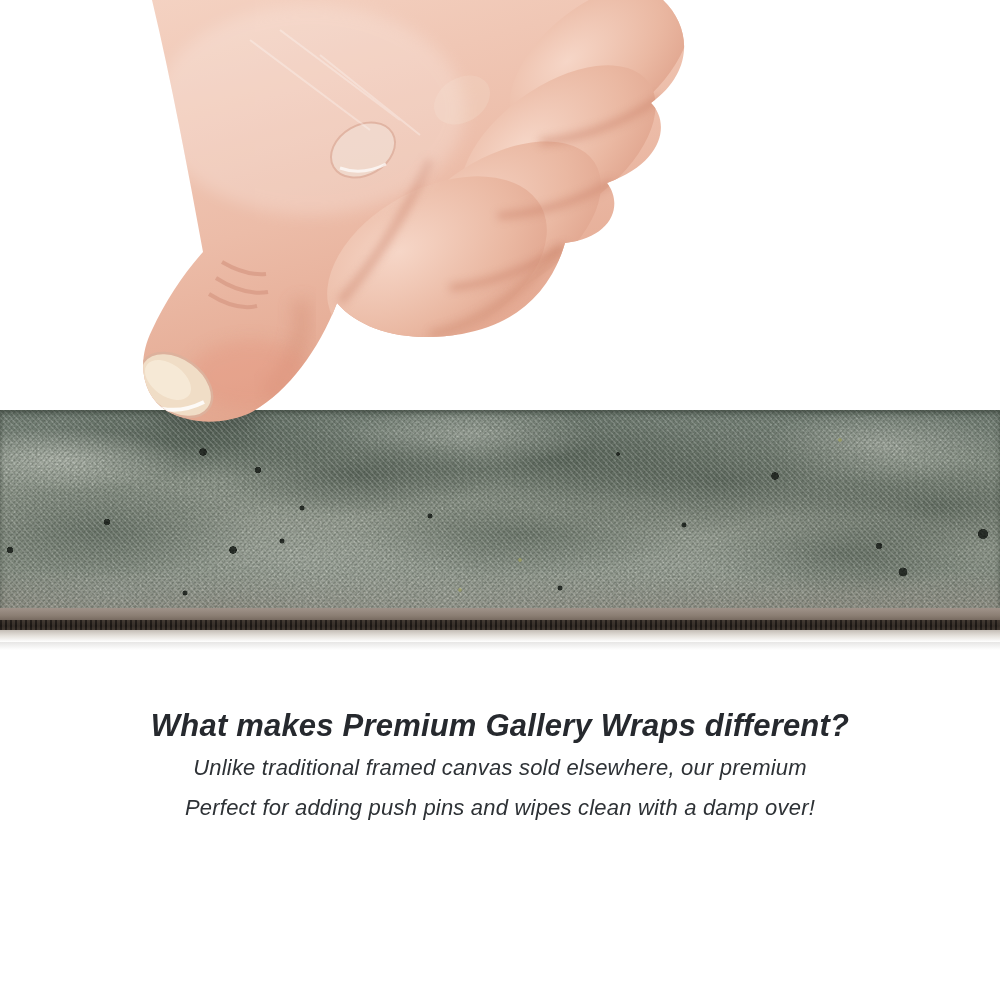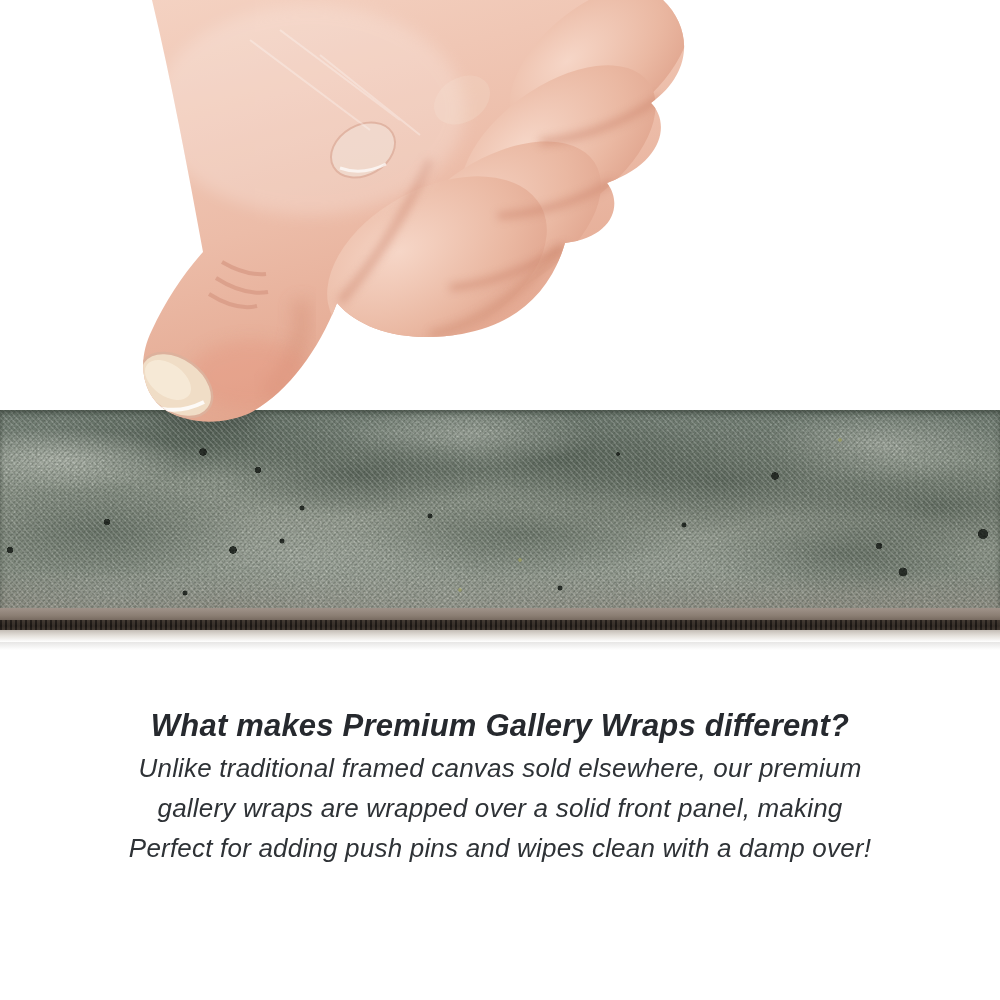--- a/index.html
+++ b/index.html
@@ -87,21 +87,21 @@
 
   
   .copy{
     position:absolute;left:0;top:704px;width:1000px;z-index:4;
     text-align:center;color:#2e3236;font-style:italic;
   }
   .heading{
     font-size:31px;font-weight:700;line-height:44px;color:#26292e;
     letter-spacing:.2px;
   }
-  .line{font-size:26px;font-weight:500;line-height:40px;letter-spacing:.2px;}
+  .line{font-size:22px;font-weight:500;line-height:40px;letter-spacing:.2px;}
 </style>
 </head>
 <body>
 
 <div class="stage">
 
   <svg class="hand" viewBox="0 0 1000 430" xmlns="http://www.w3.org/2000/svg">
     <defs>
       <linearGradient id="skinGrad" x1="0" y1="0" x2="0.35" y2="1">
         <stop offset="0" stop-color="#f4d2c2"></stop>
@@ -211,17 +211,16 @@
     </div>
     <div class="fold"></div>
     <div class="edge-dark"></div>
     <div class="edge-light"></div>
     <div class="strip-shadow"></div>
   </div>
 
   <div class="copy">
     <div class="heading">What makes Premium Gallery Wraps different?</div>
     <div class="line">Unlike traditional framed canvas sold elsewhere, our premium</div>
-    <div class="line">gallery wraps are wrapped over a solid front panel, making</div>
     <div class="line">Perfect for adding push pins and wipes clean with a damp over!</div>
   </div>
 
 </div>
 
 </body></html>

